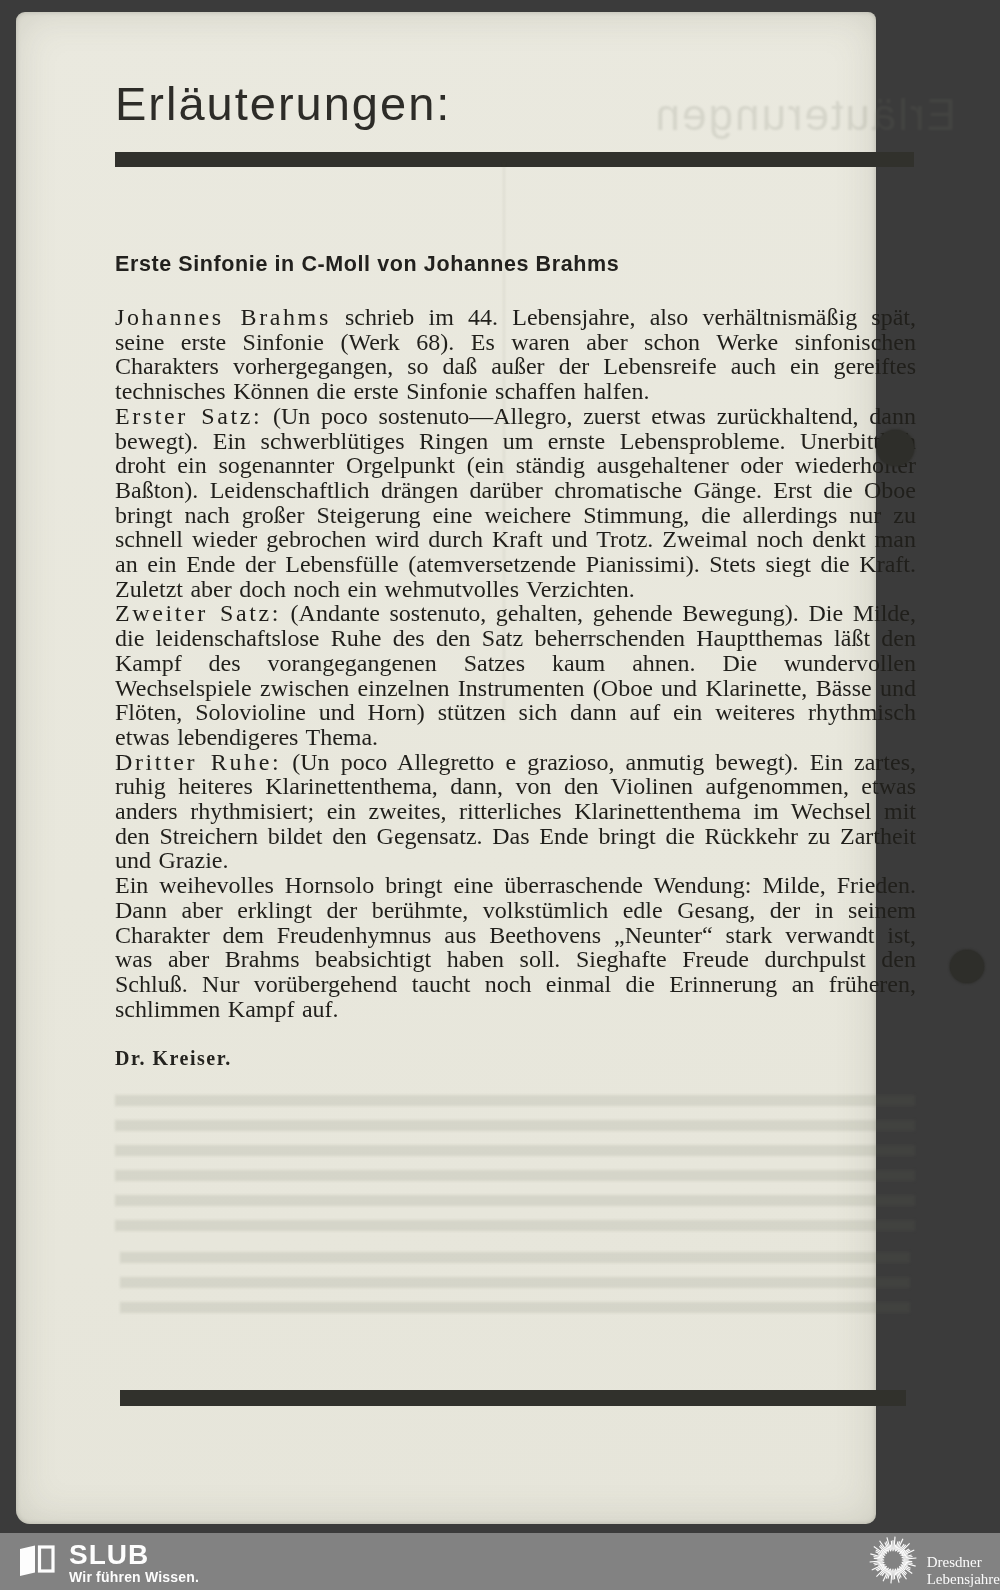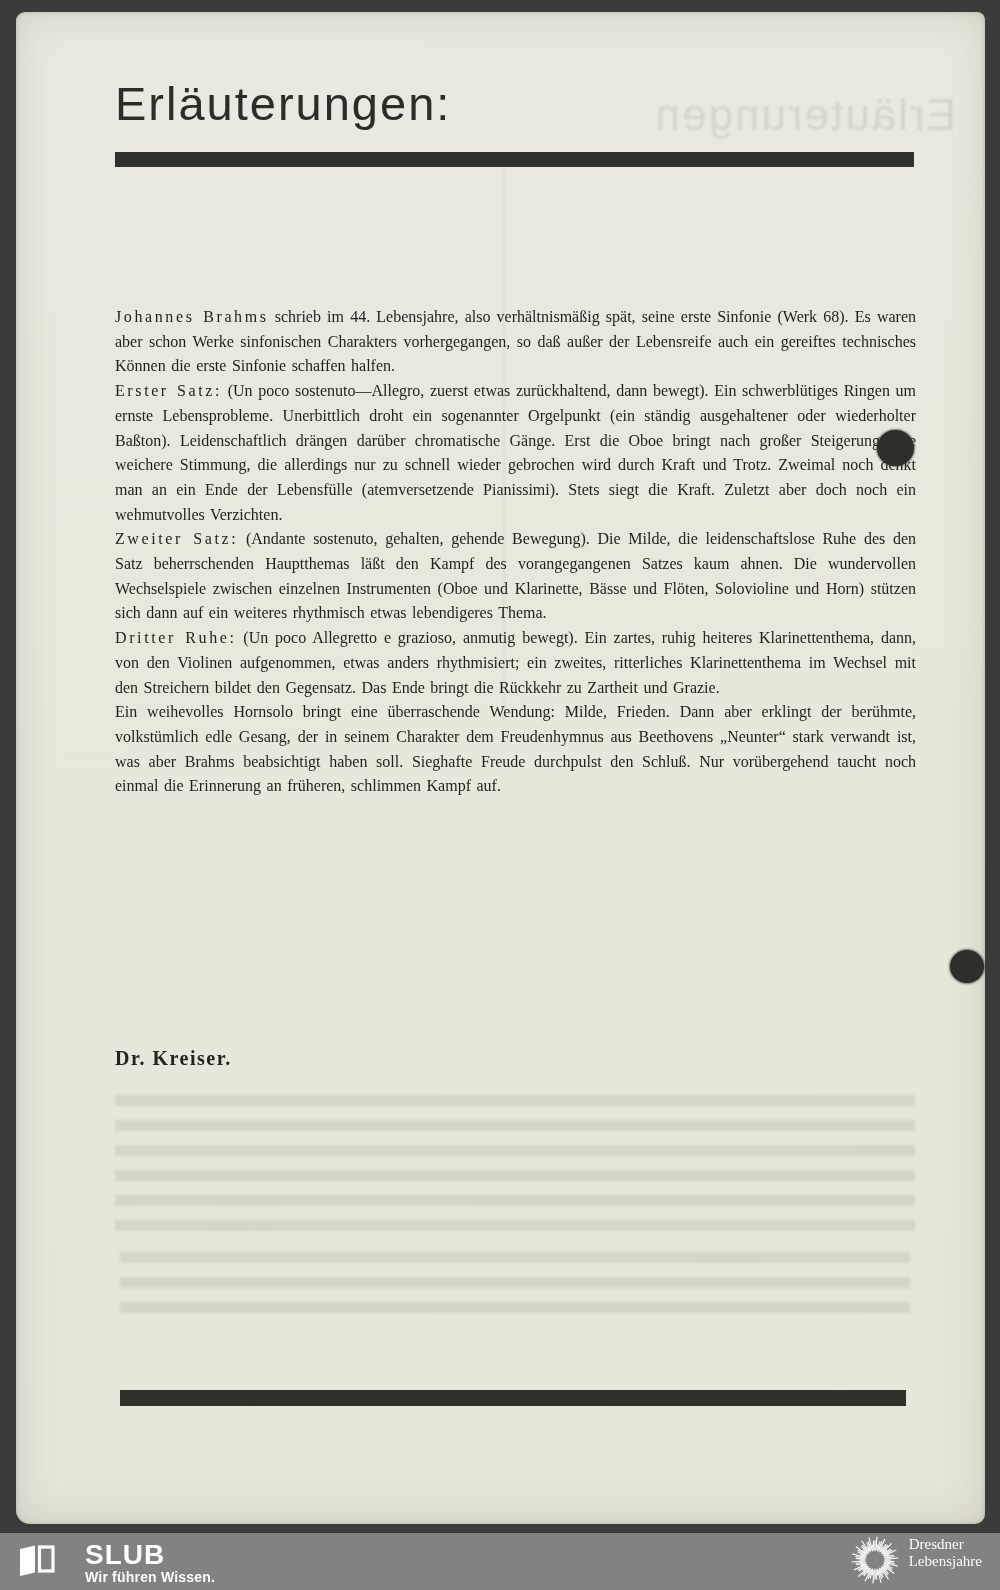--- a/index.html
+++ b/index.html
@@ -1,21 +1,21 @@
 <!DOCTYPE html>
 <html><head>
 <meta charset="utf-8">
 <style>
   html,body{margin:0;padding:0;}
   body{font-family:"Liberation Serif",serif;}
   .stage{position:relative;width:1000px;height:1590px;background:#3b3b3b;overflow:hidden;}
 
   
   .paper{
-    position:absolute;left:16px;top:12px;width:969px;height:1512px;
+    position:absolute;left:16px;top:12px;width:860px;height:1512px;
     background:linear-gradient(173deg,#eae9df 0%,#e8e7dc 55%,#e6e5da 100%);
     border-radius:9px 8px 10px 14px;
     box-shadow:inset 0 0 40px rgba(90,90,70,.18), inset 0 0 4px rgba(60,60,50,.25);
   }
   .page-title{
     position:absolute;left:99px;top:64px;margin:0;
     font-family:"Liberation Sans",sans-serif;font-weight:500;
     font-size:47px;letter-spacing:2px;color:#2d2c28;
   }
   .ghost-heading{
@@ -29,21 +29,21 @@
   .rule.bottom{left:104px;top:1378px;width:786px;height:16px;}
 
   .section-heading{
     position:absolute;left:99px;top:240px;margin:0;width:800px;
     font-family:"Liberation Sans",sans-serif;font-weight:bold;
     font-size:21.5px;letter-spacing:.6px;color:#22211e;
   }
 
   .body-text{
     position:absolute;left:99px;top:293px;width:801px;
-    font-size:16px;line-height:24.7px;color:#201f1b;
+    font-size:24px;line-height:24.7px;color:#201f1b;
     text-align:justify;word-spacing:1.5px;
   }
   .body-text p{margin:0;}
   .lead{letter-spacing:2.6px;}
 
   .signature{
     position:absolute;left:99px;top:1035px;width:800px;
     text-align:left;font-weight:bold;font-size:20px;
     letter-spacing:1.5px;color:#24231f;
   }
@@ -64,49 +64,50 @@
   .hole{position:absolute;background:#2e2e2a;border-radius:50%;box-shadow:0 0 2px 1px rgba(40,40,35,.6);}
   .hole.h1{left:861px;top:418px;width:37px;height:36px;}
   .hole.h2{left:934px;top:938px;width:34px;height:33px;}
 
   
   .footer{
     position:absolute;left:0;bottom:0;width:1000px;height:57px;
     background:#828282;display:flex;align-items:center;justify-content:space-between;
     color:#fdfdfd;
   }
-  .slub{display:flex;align-items:flex-start;gap:28px;padding-left:17px;}
+  .slub{display:flex;align-items:flex-start;gap:12px;padding-left:17px;}
   .slub-text{display:flex;flex-direction:column;line-height:1;}
   .slub-name{
     font-family:"Liberation Sans",sans-serif;font-weight:bold;
     font-size:28px;letter-spacing:1px;margin-top:2px;
   }
   .slub-tagline{
     font-family:"Liberation Sans",sans-serif;font-weight:bold;
     font-size:14px;margin-top:1px;letter-spacing:.2px;
   }
-  .partner{display:flex;align-items:flex-start;gap:10px;padding-right:18px;}
+  .partner{display:flex;align-items:flex-end;gap:10px;padding-right:0;}
   .partner-name{
     font-family:"Liberation Serif",serif;font-size:15px;line-height:17px;color:#fbfbfb;
   }
   .book-icon-svg{display:block;margin-top:3px;}
 </style>
 </head>
 <body>
 
 <div class="stage">
 
   <div class="paper">
 
     <div class="ghost-heading">Erläuterungen</div>
 
     <h1 class="page-title">Erläuterungen:</h1>
 
     <div class="rule top"></div>
 
+    <h2 class="section-heading">Erste Sinfonie in C-Moll von Johannes Brahms</h2>
 
     <div class="body-text">
       <p><span class="lead">Johannes Brahms</span><span> schrieb im 44. Lebensjahre, also verhältnismäßig spät, seine erste Sinfonie (Werk 68). Es waren aber schon Werke sinfonischen Charakters vorhergegangen, so daß außer der Lebensreife auch ein gereiftes technisches Können die erste Sinfonie schaffen halfen.</span></p>
       <p><span class="lead">Erster Satz:</span><span> (Un poco sostenuto—Allegro, zuerst etwas zurückhaltend, dann bewegt). Ein schwerblütiges Ringen um ernste Lebensprobleme. Unerbittlich droht ein sogenannter Orgelpunkt (ein ständig ausgehaltener oder wiederholter Baßton). Leidenschaftlich drängen darüber chromatische Gänge. Erst die Oboe bringt nach großer Steigerung eine weichere Stimmung, die allerdings nur zu schnell wieder gebrochen wird durch Kraft und Trotz. Zweimal noch denkt man an ein Ende der Lebensfülle (atemversetzende Pianissimi). Stets siegt die Kraft. Zuletzt aber doch noch ein wehmutvolles Verzichten.</span></p>
       <p><span class="lead">Zweiter Satz:</span><span> (Andante sostenuto, gehalten, gehende Bewegung). Die Milde, die leidenschaftslose Ruhe des den Satz beherrschenden Hauptthemas läßt den Kampf des vorangegangenen Satzes kaum ahnen. Die wundervollen Wechselspiele zwischen einzelnen Instrumenten (Oboe und Klarinette, Bässe und Flöten, Solovioline und Horn) stützen sich dann auf ein weiteres rhythmisch etwas lebendigeres Thema.</span></p>
       <p><span class="lead">Dritter Ruhe:</span><span> (Un poco Allegretto e grazioso, anmutig bewegt). Ein zartes, ruhig heiteres Klarinettenthema, dann, von den Violinen aufgenommen, etwas anders rhythmisiert; ein zweites, ritterliches Klarinettenthema im Wechsel mit den Streichern bildet den Gegensatz. Das Ende bringt die Rückkehr zu Zartheit und Grazie.</span></p>
       <p><span class="lead"></span><span>Ein weihevolles Hornsolo bringt eine überraschende Wendung: Milde, Frieden. Dann aber erklingt der berühmte, volkstümlich edle Gesang, der in seinem Charakter dem Freudenhymnus aus Beethovens „Neunter“ stark verwandt ist, was aber Brahms beabsichtigt haben soll. Sieghafte Freude durchpulst den Schluß. Nur vorübergehend taucht noch einmal die Erinnerung an früheren, schlimmen Kampf auf.</span></p>
     </div>
 
     <div class="signature">Dr. Kreiser.</div>

